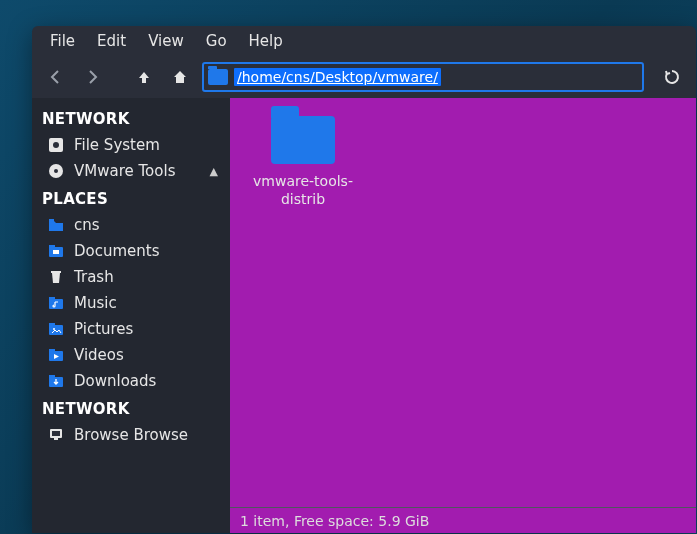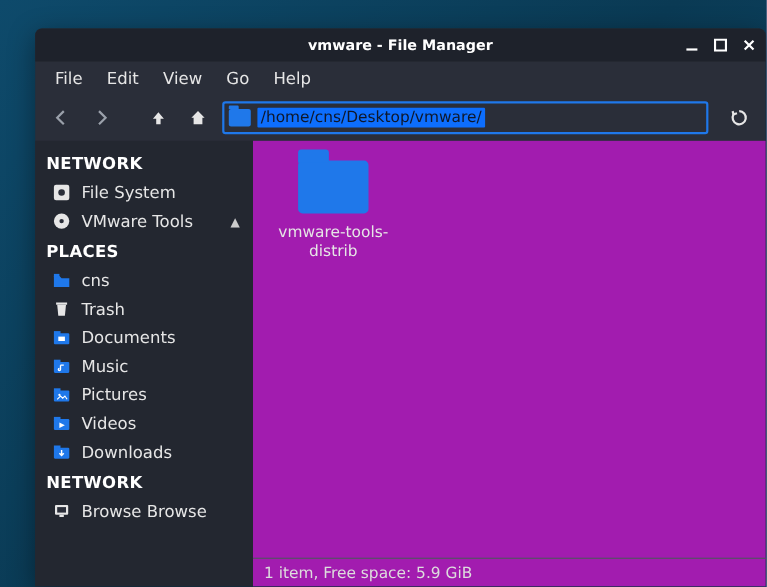--- a/index.html
+++ b/index.html
@@ -62,22 +62,22 @@
   .pathbar .folder-mini {
     width: 20px; height: 16px;
     background: #1f78ea;
     border-radius: 2px;
     position: relative;
   }
   .pathbar .folder-mini::before {
     content:''; position:absolute; top:-3px; left:0; width:9px; height:3px; background:#1f78ea; border-radius:1px 1px 0 0;
   }
   .pathbar .path-text {
-    background:#0d6efd; color:#0f172a; padding:1px 3px;
-    font-size:14px; border-radius:1px;
+    background:#0d6efd; color:#ffffff; padding:1px 3px;
+    font-size:14px; border-radius:1px;text-decoration:underline;
   }
   .reload-btn { width:28px; height:28px; display:flex; align-items:center; justify-content:center; cursor:pointer; margin-left:6px;}
   .body { flex:1; display:flex; min-height:0; }
   .sidebar {
     width: 198px;
     background: #232730;
     padding: 6px 6px 6px 6px;
     overflow-y: auto;
     font-size: 15px;
   }
@@ -116,40 +116,20 @@
     display:flex; align-items:center; padding:0 10px;
     font-size:14px; color:#ddd;
   }
   svg { display:block; }
 </style>
 </head>
 <body>
 
 <div class="window">
 
-  <div class="titlebar">
-    <div class="title">vmware - File Manager</div>
-    <div class="controls">
-      <span>
-        <svg width="12" height="12" viewBox="0 0 12 12">
-            <rect x="1" y="9" width="10" height="2" fill="#fff"></rect>
-          </svg>
-      </span>
-      <span>
-        <svg width="12" height="12" viewBox="0 0 12 12">
-            <rect x="1" y="1" width="10" height="10" fill="none" stroke="#fff" stroke-width="2"></rect>
-          </svg>
-      </span>
-      <span>
-        <svg width="12" height="12" viewBox="0 0 12 12">
-            <path d="M2 2 L10 10 M10 2 L2 10" stroke="#fff" stroke-width="2"></path>
-          </svg>
-      </span>
-    </div>
-  </div>
 
   <div class="menubar">
     <span>File</span>
     <span>Edit</span>
     <span>View</span>
     <span>Go</span>
     <span>Help</span>
   </div>
 
   <div class="toolbar">
@@ -220,36 +200,36 @@
               <rect x="2" y="3" width="5" height="3" fill="#1f78ea"></rect>
             </svg>
         </span>
         <span>cns</span>
       </div>
 
 
       <div class="side-item">
         <span class="side-icon">
           <svg width="18" height="18" viewBox="0 0 18 18">
+              <rect x="2" y="5" width="14" height="10" rx="1" fill="#1f78ea"></rect>
+              <rect x="2" y="3" width="6" height="3" fill="#1f78ea"></rect>
+              <rect x="6" y="8" width="6" height="4" fill="#fff"></rect>
+            </svg>
+        </span>
+        <span>Documents</span>
+      </div>
+
+      <div class="side-item">
+        <span class="side-icon">
+          <svg width="18" height="18" viewBox="0 0 18 18">
               <path d="M5 5 h8 l-1 10 h-6 z" fill="#e6e6e6"></path>
               <rect x="4" y="3" width="10" height="2" fill="#e6e6e6"></rect>
             </svg>
         </span>
         <span>Trash</span>
-      </div>
-
-      <div class="side-item">
-        <span class="side-icon">
-          <svg width="18" height="18" viewBox="0 0 18 18">
-              <rect x="2" y="5" width="14" height="10" rx="1" fill="#1f78ea"></rect>
-              <rect x="2" y="3" width="6" height="3" fill="#1f78ea"></rect>
-              <rect x="6" y="8" width="6" height="4" fill="#fff"></rect>
-            </svg>
-        </span>
-        <span>Documents</span>
       </div>
 
       <div class="side-item">
         <span class="side-icon">
           <svg width="18" height="18" viewBox="0 0 18 18">
               <rect x="2" y="5" width="14" height="10" rx="1" fill="#1f78ea"></rect>
               <rect x="2" y="3" width="6" height="3" fill="#1f78ea"></rect>
               <path d="M8 8 v4 a1 1 0 1 1 -1 -1 M8 8 h3" stroke="#fff" stroke-width="1.2" fill="none"></path>
             </svg>
         </span>

